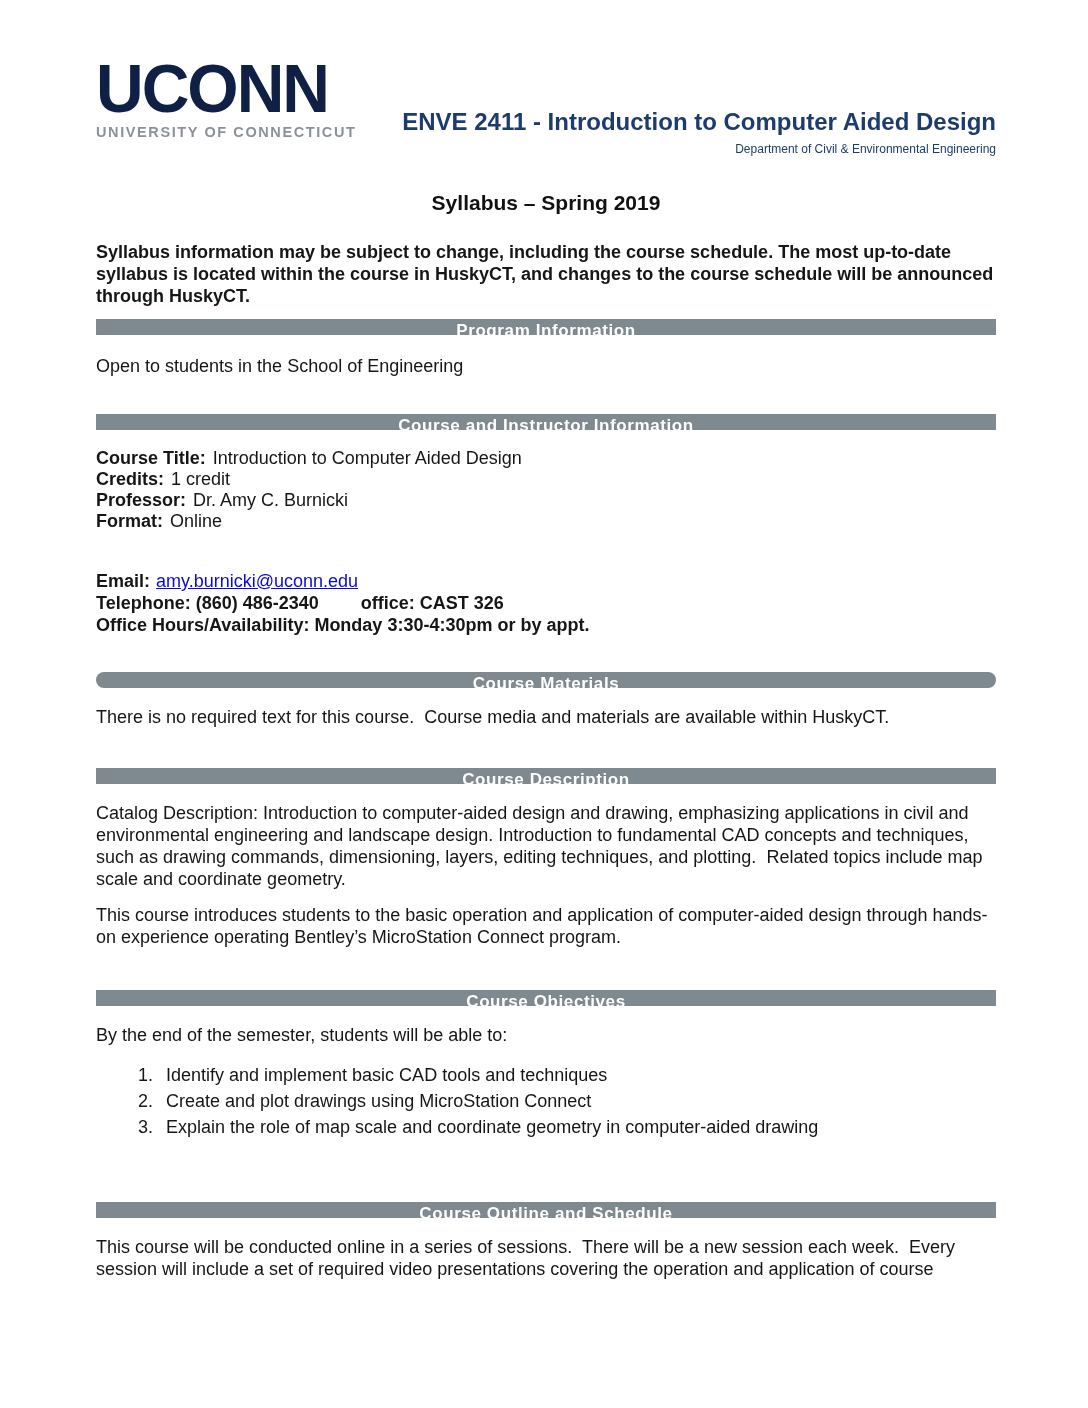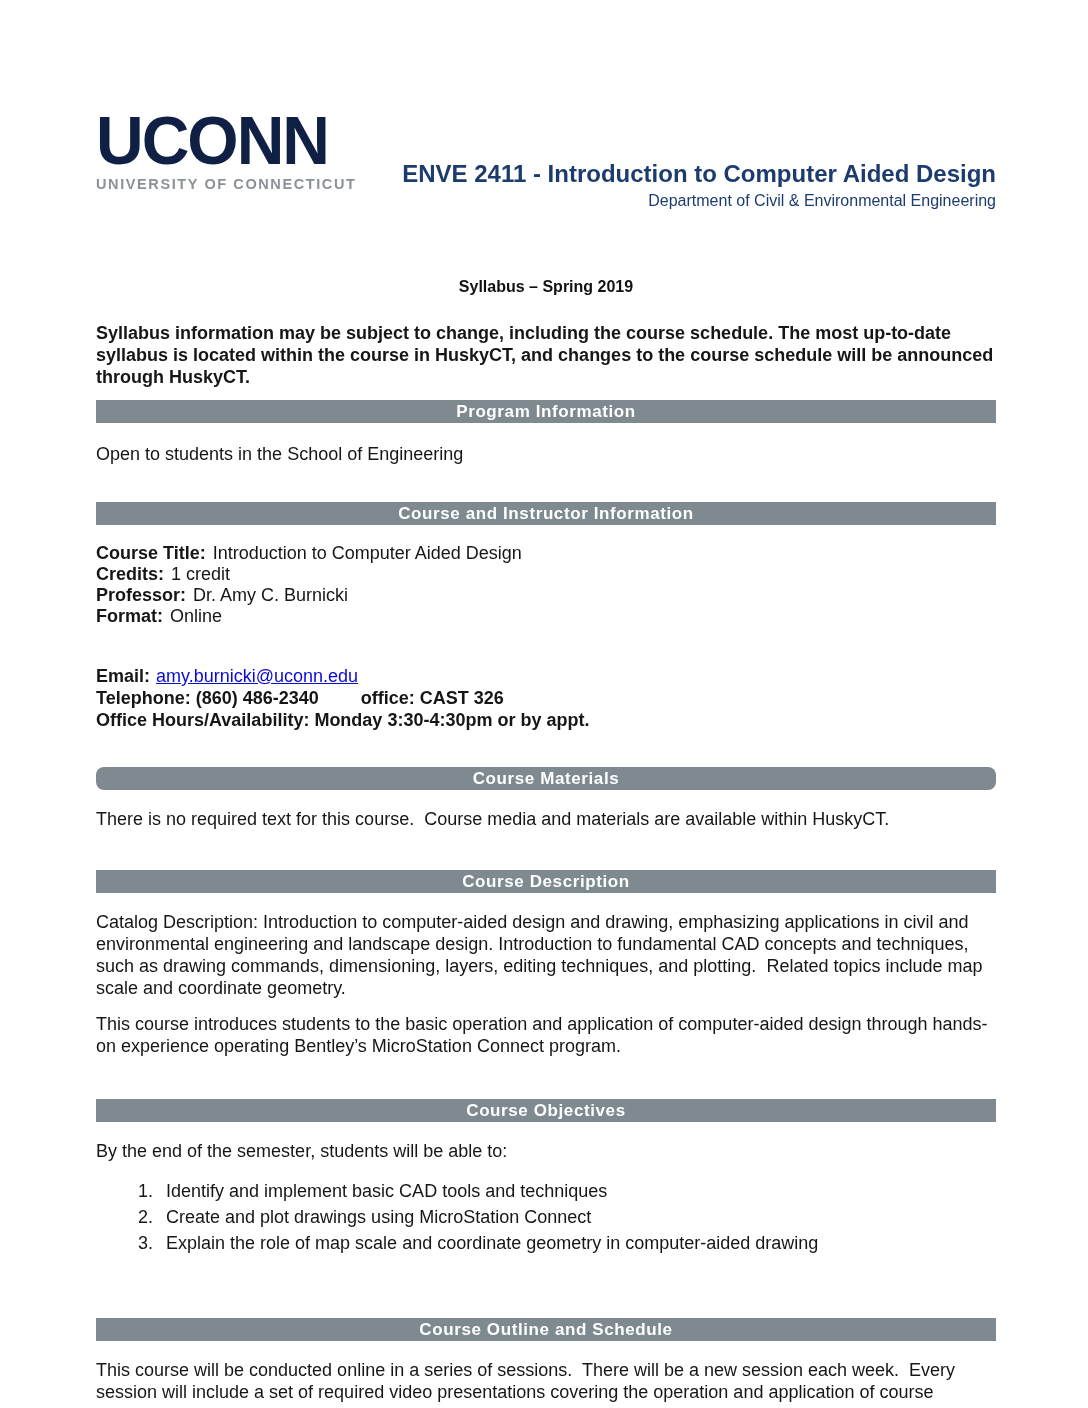--- a/index.html
+++ b/index.html
@@ -6,21 +6,21 @@
   html, body { background: #ffffff; }
   body {
     width: 1088px;
     height: 1408px;
     position: relative;
     font-family: "Liberation Sans", sans-serif;
     color: #161616;
     overflow: hidden;
   }
   .page {
-    padding: 108px 92px 0 96px;
+    padding: 56px 92px 0 96px;
     width: 100%;
     height: 100%;
   }
 
   
   .header-row {
     display: flex;
     justify-content: space-between;
     align-items: flex-start;
   }
@@ -47,44 +47,44 @@
     padding-top: 52px;
     flex: 1 1 auto;
   }
   .doc-title {
     font-size: 24px;
     font-weight: bold;
     color: #1d3c6e;
     line-height: 28px;
   }
   .doc-subtitle {
-    font-size: 16px;
+    font-size: 12px;
     color: #1d3c6e;
     line-height: 26px;
   }
 
   
   .syllabus-heading {
-    margin-top: 64px;
+    margin-top: 29px;
     text-align: center;
-    font-size: 16px;
+    font-size: 21px;
     font-weight: bold;
     color: #111;
   }
   .notice {
     margin-top: 26px;
     font-size: 18px;
     font-weight: bold;
     line-height: 22px;
     white-space: pre-wrap;
   }
   .section-bar {
     margin-top: 12px;
     background: #7e8a90;
-    height: 23px;
+    height: 16px;
     line-height: 23px;
     text-align: center;
     color: #ffffff;
     font-weight: bold;
     font-size: 17px;
     letter-spacing: 0.6px;
   }
   .body-text {
     font-size: 18px;
     line-height: 22px;

